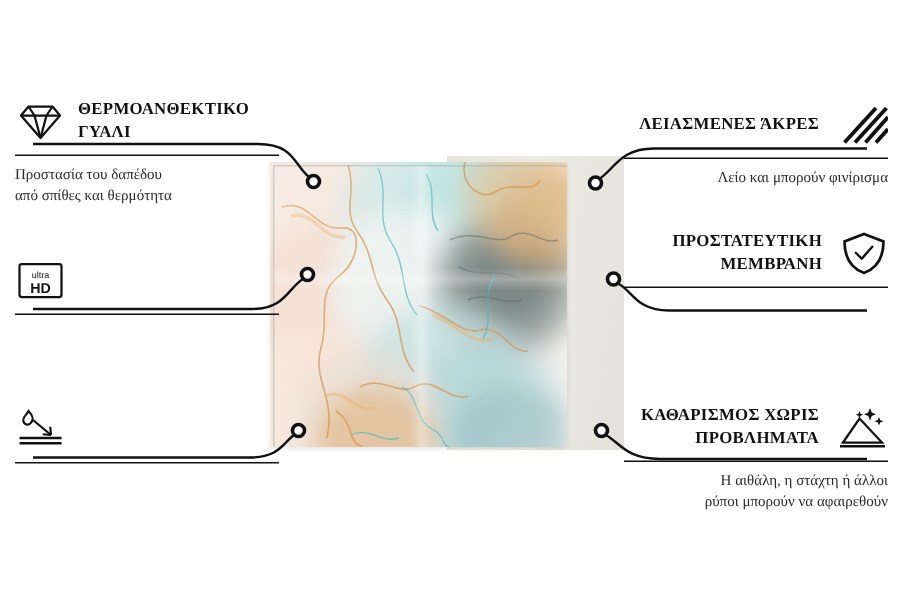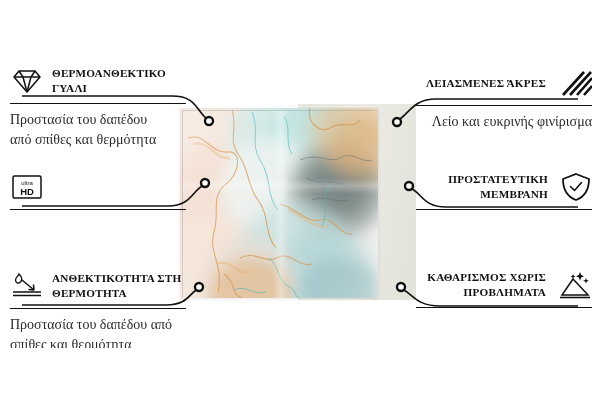--- a/index.html
+++ b/index.html
@@ -42,21 +42,21 @@
   .feature{position:absolute;width:176px;}
   .feature.left{left:10px;text-align:left;}
   .feature.right{right:8px;text-align:right;}
   .feat-head{display:flex;align-items:center;gap:8px;min-height:34px;}
   .feature.right .feat-head{flex-direction:row-reverse;gap:12px;}
   .feat-title{
     font-size:11.2px;font-weight:700;letter-spacing:.2px;line-height:1.32;
     text-transform:uppercase;color:#111;
   }
   .feat-rule{height:0;border-top:1.5px solid #111;margin:5px 0 6px 0;}
-  .feat-desc{font-size:14px;line-height:1.42;color:#2b2b2b;}
+  .feat-desc{font-size:10px;line-height:1.42;color:#2b2b2b;}
 
   .icon{flex:0 0 auto;display:block;}
 
   
   #connectors{position:absolute;left:0;top:0;width:600px;height:400px;pointer-events:none;}
 </style>
 </head>
 <body>
 
 <div id="infographic">
@@ -159,43 +159,41 @@
   </div>
 
   <div class="feature left" style="top:269px;">
     <div class="feat-head">
       <svg class="icon" width="34" height="30" viewBox="0 0 34 30">
         <path d="M9 3 C12 6, 12.5 9, 10.5 11 C8.5 13, 5.5 12, 5.5 9 C5.5 6.5, 8 5.5, 9 3 Z" fill="none" stroke="#111" stroke-width="1.4"></path>
         <path d="M12 9 L24 19" fill="none" stroke="#111" stroke-width="1.5"></path>
         <path d="M24 19 L18.5 18.5 M24 19 L23.5 13.5" fill="none" stroke="#111" stroke-width="1.5"></path>
         <path d="M3 21 L31 21 M3 24.5 L31 24.5" stroke="#111" stroke-width="1.6"></path>
       </svg>
-      <div class="feat-title">ΑΝΘΕΚΤΙΚΟΤΗΤΑ ΣΤΗ ΘΕΡΜΟΤΗΤΑ</div>
-    </div>
-    <div class="feat-rule"></div>
-    <div class="feat-desc">Προστασία του δαπέδου από<br>σπίθες και θερμότητα</div>
+    </div>
+    <div class="feat-rule"></div>
   </div>
 
   <div class="feature right" style="top:66px;">
     <div class="feat-head">
       <svg class="icon" width="34" height="28" viewBox="0 0 34 28">
         <g stroke="#111" stroke-width="2.6">
           <path d="M5 26 L26 3"></path>
             <path d="M12 26 L33 3"></path>
             <path d="M19 26 L34 9"></path>
             <path d="M26 26 L34 17"></path>
         </g>
       </svg>
       <div class="feat-title">ΛΕΙΑΣΜΕΝΕΣ ΆΚΡΕΣ</div>
     </div>
     <div class="feat-rule"></div>
-    <div class="feat-desc">Λείο και ευκρινής φινίρισμα</div>
-  </div>
-
-  <div class="feature right" style="top:170px;">
+    <div class="feat-desc">Λείο και μπορούν φινίρισμα</div>
+  </div>
+
+  <div class="feature right" style="top:152px;">
     <div class="feat-head">
       <svg class="icon" width="32" height="30" viewBox="0 0 32 30">
         <path d="M16 2 L29 7 C29 18, 24 25, 16 28 C8 25, 3 18, 3 7 Z" fill="none" stroke="#111" stroke-width="1.8"></path>
         <path d="M10.5 14.5 L14.5 18.5 L21.5 10.5" fill="none" stroke="#111" stroke-width="1.6" stroke-linecap="round" stroke-linejoin="round"></path>
       </svg>
       <div class="feat-title">ΠΡΟΣΤΑΤΕΥΤΙΚΗ ΜΕΜΒΡΑΝΗ</div>
     </div>
     <div class="feat-rule"></div>
   </div>
 
@@ -204,15 +202,16 @@
       <svg class="icon" width="34" height="32" viewBox="0 0 34 32">
         <path d="M4 26 L15 10 L30 26 Z" fill="none" stroke="#111" stroke-width="1.5"></path>
         <path d="M2 28.5 L32 28.5" stroke="#111" stroke-width="1.6"></path>
         <path d="M22 3 L23.2 6 L26 7.2 L23.2 8.4 L22 11.4 L20.8 8.4 L18 7.2 L20.8 6 Z" fill="#111"></path>
         <path d="M28 9 L28.8 11 L31 11.8 L28.8 12.6 L28 14.6 L27.2 12.6 L25 11.8 L27.2 11 Z" fill="#111"></path>
         <path d="M15 5 L15.7 6.8 L17.5 7.5 L15.7 8.2 L15 10 L14.3 8.2 L12.5 7.5 L14.3 6.8 Z" fill="#111"></path>
       </svg>
       <div class="feat-title">ΚΑΘΑΡΙΣΜΟΣ ΧΩΡΙΣ ΠΡΟΒΛΗΜΑΤΑ</div>
     </div>
     <div class="feat-rule"></div>
+    <div class="feat-desc">Η αιθάλη, η στάχτη ή άλλοι<br>ρύποι μπορούν να αφαιρεθούν</div>
   </div>
 
 </div>
 
 </body></html>

